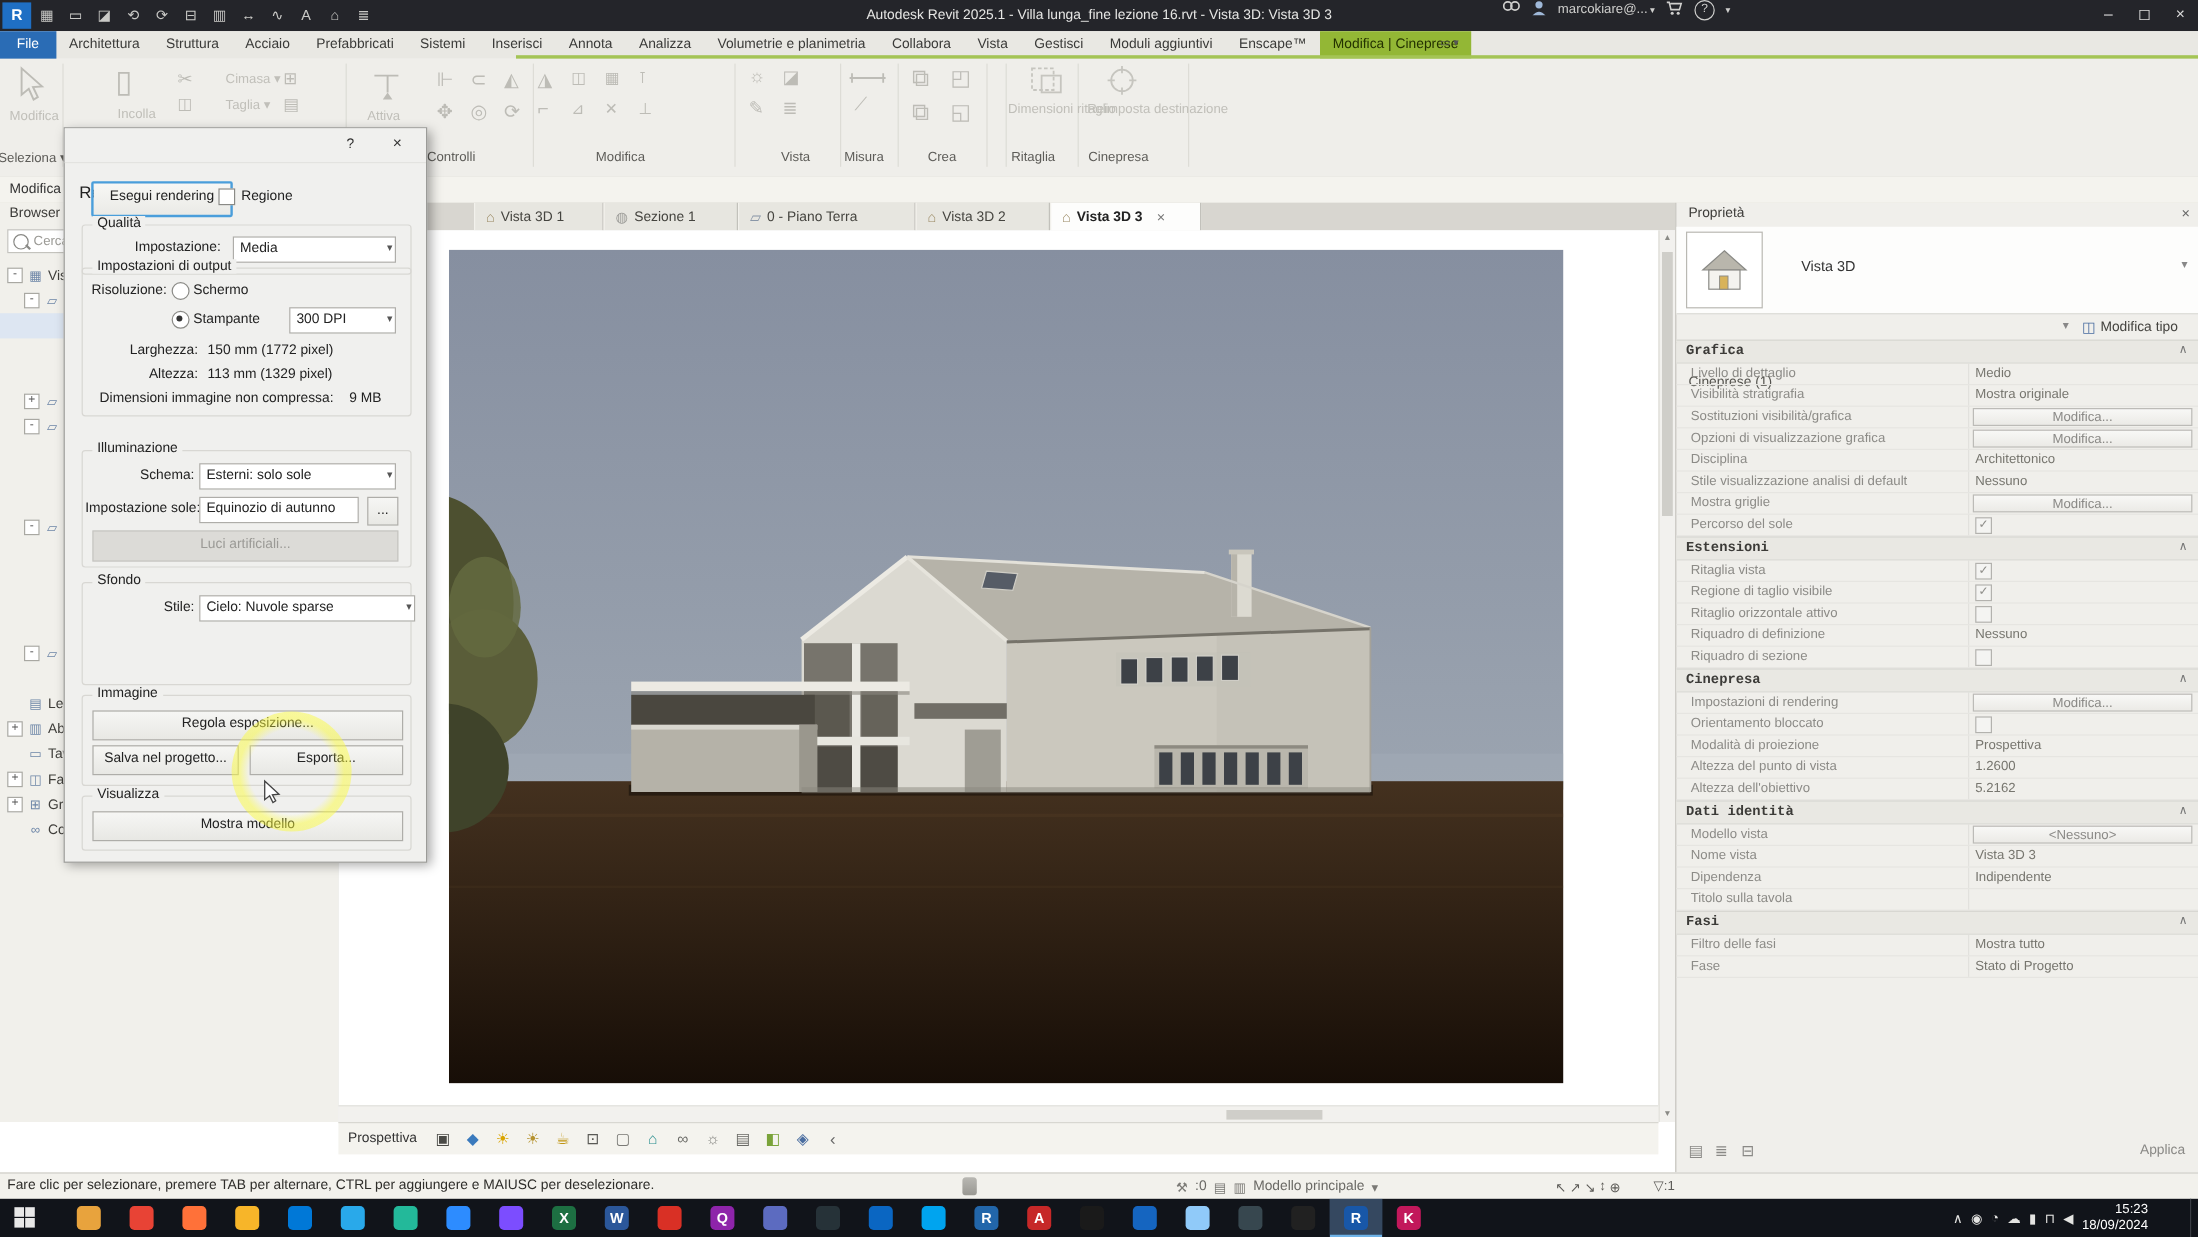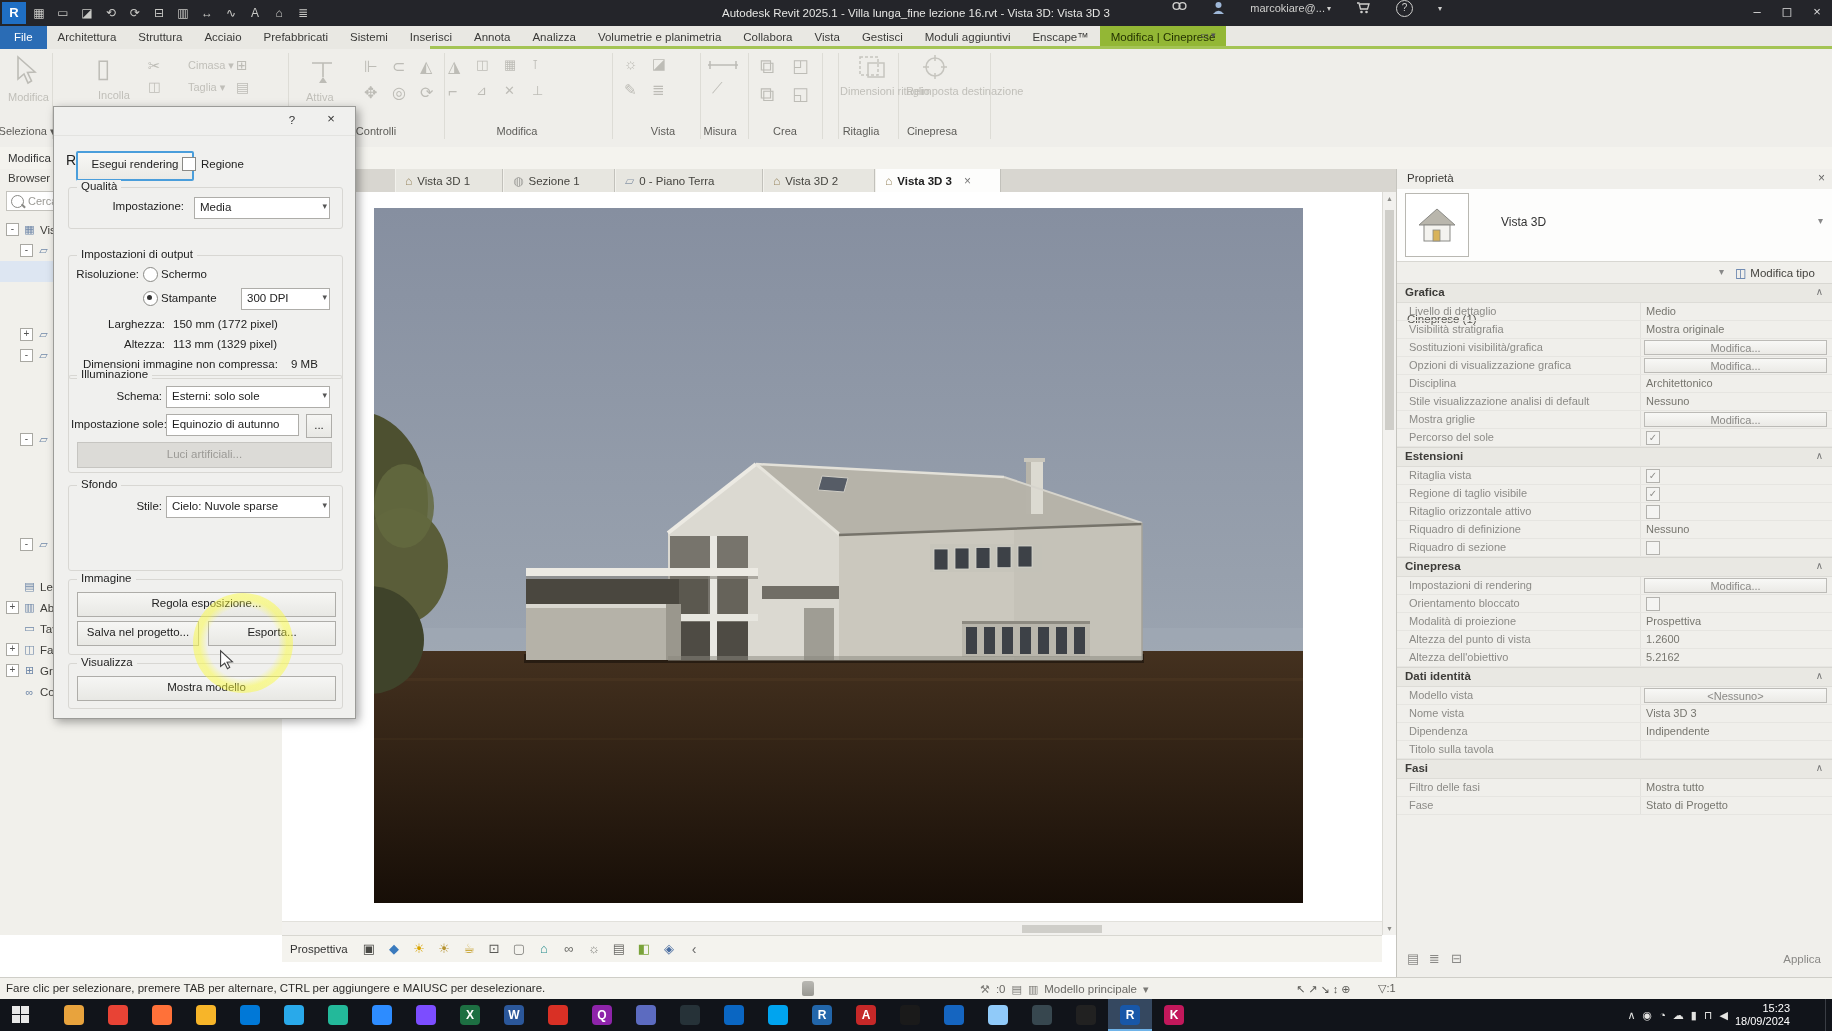--- a/index.html
+++ b/index.html
@@ -6,21 +6,21 @@
   #app{position:relative;width:1832px;height:1031px;overflow:hidden;
        font-family:"Liberation Sans","DejaVu Sans",sans-serif;background:#fff;}
   .abs{position:absolute;}
   
   #titlebar{left:0;top:0;width:1832px;height:26px;background:#24252a;color:#d8d8d6;}
   #rlogo{left:2px;top:2px;width:24px;height:22px;background:#1f6fc4;color:#fff;font-weight:bold;
          font-size:13px;text-align:center;line-height:22px;}
   #qat{left:30px;top:0;height:26px;display:flex;align-items:center;gap:6px;}
   .qicon{width:18px;height:18px;font-size:12px;color:#c9c9c6;text-align:center;line-height:18px;}
   #wintitle{left:0;top:0;width:1832px;height:26px;text-align:center;line-height:26px;font-size:11.5px;color:#e6e6e4;pointer-events:none;}
-  #tb-right{right:390px;top:0;height:16px;display:flex;align-items:center;gap:25px;color:#cfcfcd;font-size:11px;}
+  #tb-right{right:390px;top:0;height:16px;display:flex;align-items:center;gap:9px;color:#cfcfcd;font-size:11px;}
   .tbr-ic{display:flex;align-items:center;gap:2px;}
   #winbtns{right:0;top:0;height:26px;display:flex;}
   .wbtn{width:30px;height:26px;text-align:center;line-height:24px;font-size:13px;color:#ddd;}
   .helpq{width:15px;height:15px;border:1.4px solid #cfcfcd;border-radius:50%;font-size:10px;line-height:14px;text-align:center;}
   
   #tabrow{left:0;top:26px;width:1832px;height:23px;background:#e9e8e3;display:flex;align-items:stretch;}
   .rtab{padding:0 11px;font-size:11.5px;line-height:23px;color:#3a3a38;white-space:nowrap;}
   .rtab.file{background:#2a6cb5;color:#fff;padding:0 14px;}
   .rtab.context{background:#93b735;color:#243200;}
   #ribbonmore{left:1200px;top:30px;width:30px;height:15px;font-size:9px;color:#555;}
@@ -85,21 +85,21 @@
         display:flex;align-items:center;justify-content:center;}
   #ptypename{position:absolute;left:104px;top:26px;font-size:12px;color:#333;}
   #ptypecaret{position:absolute;right:10px;top:26px;font-size:10px;color:#888;}
   #pselrow{position:absolute;left:0;top:92px;width:436px;height:24px;border-bottom:1px solid #c9c8c2;}
   #pselrow .n{position:absolute;left:10px;top:4px;font-size:11.5px;color:#54534e;margin-top:48px;}
   #pselrow .c{position:absolute;left:322px;top:5px;font-size:10px;color:#888;}
   #pedittype{position:absolute;left:338px;top:2px;height:20px;display:flex;align-items:center;gap:4px;font-size:11.5px;color:#44433f;}
   #pedittype .ic{color:#4a6da0;font-size:12px;}
   #pgrid{position:absolute;left:0;top:114px;width:436px;}
   .psec{height:18px;background:#e9e8e3;border-top:1px solid #d8d7d2;border-bottom:1px solid #dddcd7;position:relative;}
-  .psec-t{position:absolute;left:8px;top:2px;font-size:11.5px;font-weight:bold;color:#3c3b38;}
+  .psec-t{position:absolute;left:8px;top:2px;font-size:11.5px;font-weight:bold;color:#3c3b38;font-family:Liberation Mono, monospace;}
   .psec-a{position:absolute;right:10px;top:2px;font-size:10px;color:#777;}
   .prow{height:17px;display:flex;border-bottom:1px solid #e6e5e1;font-size:11px;}
   .plab{width:244px;padding-left:12px;color:#8c8b87;line-height:17px;white-space:nowrap;overflow:hidden;box-sizing:border-box;border-right:1px solid #e2e1dd;}
   .pval{flex:1;position:relative;line-height:17px;color:#77766f;}
   .ptxt{padding-left:5px;white-space:nowrap;}
   .pbtn{position:absolute;left:3px;right:6px;top:1px;bottom:1px;border:1px solid #bcbbb7;
         background:linear-gradient(#f8f8f6,#ebeae6);text-align:center;color:#8a8986;font-size:11px;line-height:14px;}
   .pchk{position:absolute;left:5px;top:2px;width:12px;height:12px;border:1px solid #b3b2ae;background:#f4f4f2;
         font-size:10px;line-height:12px;text-align:center;color:#8f8e8a;}
   #pbottom{position:absolute;left:0;top:776px;width:436px;height:32px;}
@@ -803,21 +803,21 @@
 
     <div class="grp" style="top:80px;height:40px">
       <span class="grplab">Qualità</span>
       <div class="dlab" style="left:10px;top:12px;width:105px">Impostazione:</div>
       <div class="combo" style="left:125px;top:9px;width:136px">
         <span class="v">Media</span>
           <span class="a">▾</span>
       </div>
     </div>
 
-    <div class="grp" style="top:148px;height:122px">
+    <div class="grp" style="top:116px;height:122px">
       <span class="grplab">Impostazioni di output</span>
       <div class="dlab" style="left:6px;top:12px;width:64px">Risoluzione:</div>
       <div class="radio" style="left:74px;top:11px"></div>
       <div class="dval" style="left:92px;top:12px">Schermo</div>
       <div class="radio on" style="left:74px;top:35px"></div>
       <div class="dval" style="left:92px;top:36px">Stampante</div>
       <div class="combo" style="left:172px;top:32px;width:89px">
         <span class="v">300 DPI</span>
           <span class="a">▾</span>
       </div>
@@ -840,21 +840,21 @@
       <div class="combo" style="left:97px;top:38px;width:133px">
         <span class="v" style="right:4px">Equinozio di autunno</span>
       </div>
       <div class="dbtn" style="left:237px;top:38px;width:24px;height:22px;line-height:20px">...</div>
       <div class="dbtn disabled" style="left:8px;top:66px;width:253px;height:24px;line-height:22px">Luci artificiali...</div>
     </div>
 
     <div class="grp" style="top:378px;height:84px">
       <span class="grplab">Sfondo</span>
       <div class="dlab" style="left:10px;top:14px;width:83px">Stile:</div>
-      <div class="combo" style="left:97px;top:10px;width:164px">
+      <div class="combo" style="left:97px;top:10px;width:180px">
         <span class="v">Cielo: Nuvole sparse</span>
           <span class="a">▾</span>
       </div>
     </div>
 
     <div class="grp" style="top:472px;height:74px">
       <span class="grplab">Immagine</span>
       <div class="dbtn" style="left:8px;top:12px;width:257px;height:23px;line-height:21px">Regola esposizione...</div>
       <div class="dbtn" style="left:8px;top:41px;width:120px;height:23px;line-height:21px">Salva nel progetto...</div>
       <div class="dbtn" style="left:139px;top:41px;width:126px;height:23px;line-height:21px">Esporta...</div>

